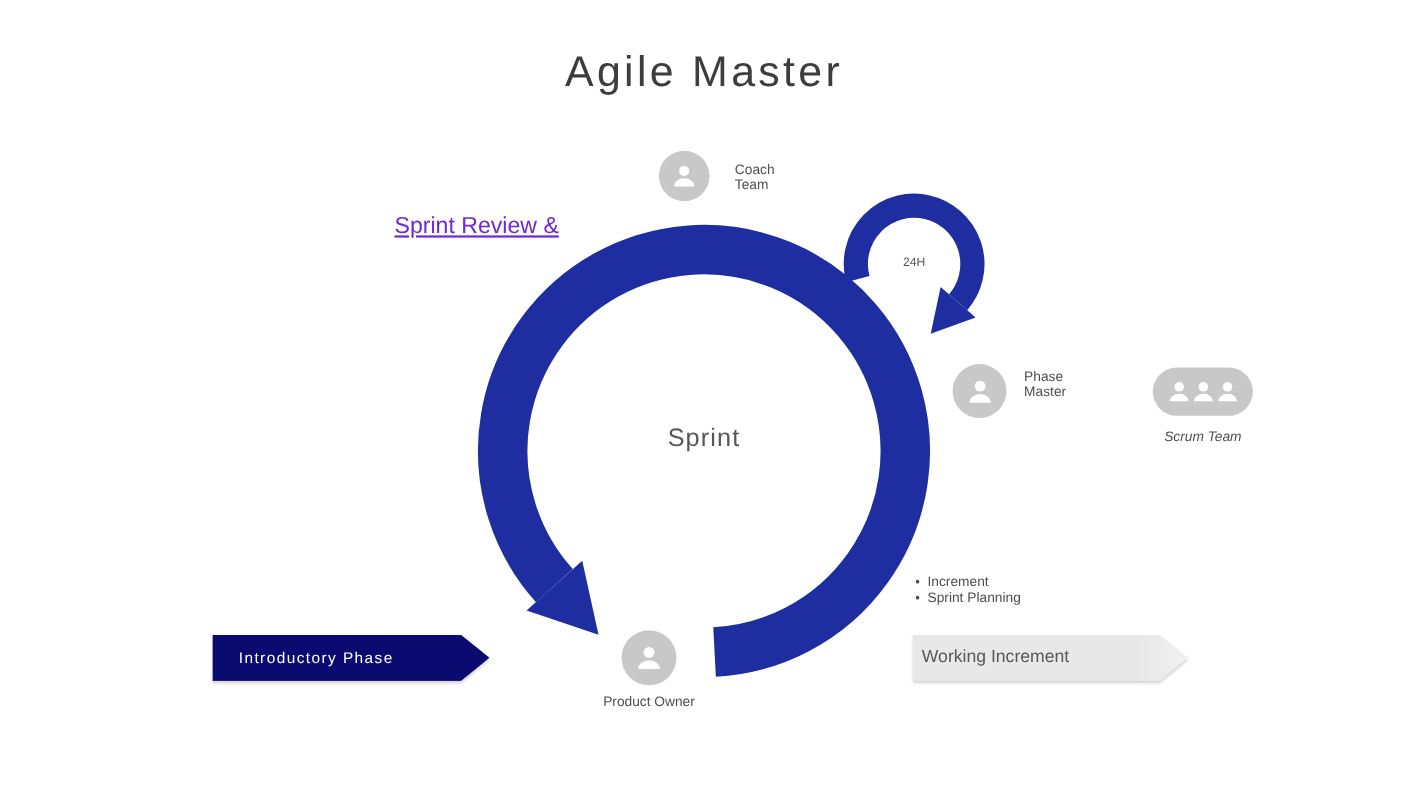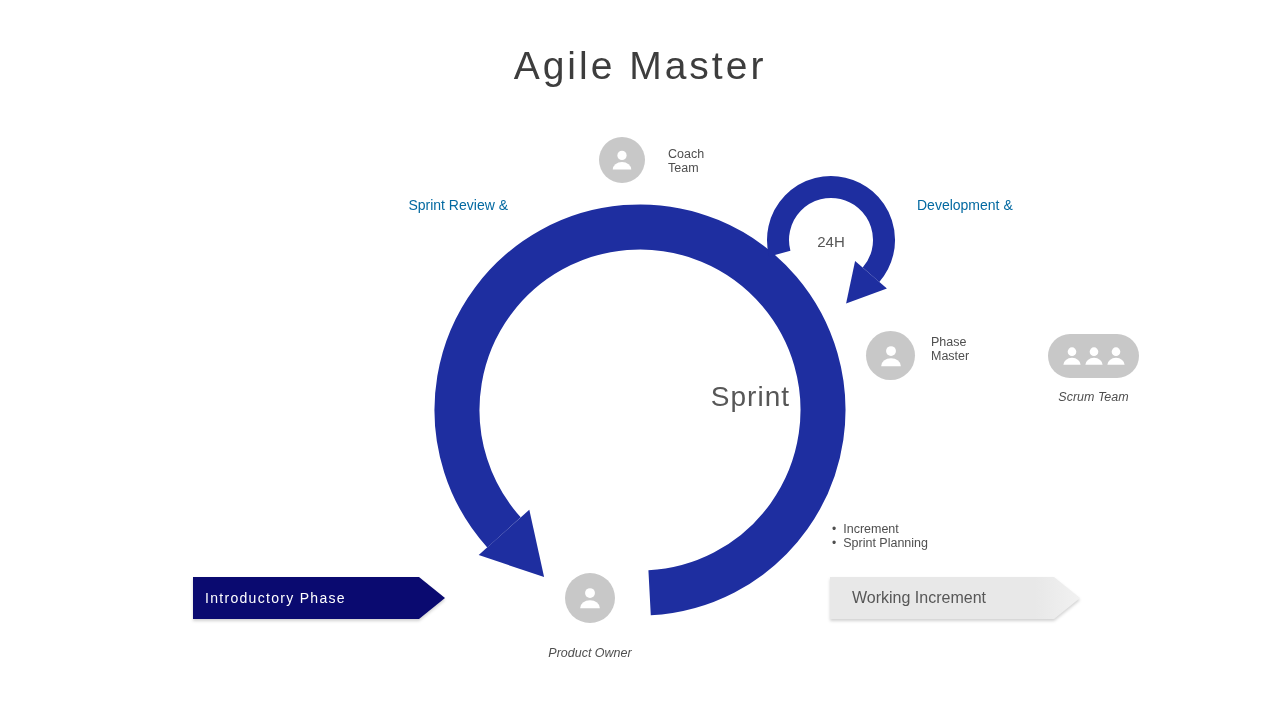--- a/index.html
+++ b/index.html
@@ -20,39 +20,40 @@
     letter-spacing: 3px;
     color: var(--text-dark, #3D3D3D);
   }
 
   .arrow-svg { left: 0; top: 0; }
   .arrow-stroke { stroke: var(--arrow-blue, #1E2EA0); fill: none; }
   .arrow-fill { fill: var(--arrow-blue, #1E2EA0); }
 
   .center-label {
     left: 490px; top: 381px; width: 300px;
-    text-align: right;
-    font-size: 28px;
+    text-align: center;
+    font-size: 23px;
     line-height: 32px;
     letter-spacing: 1px;
     color: var(--text-gray, #575757);
   }
 
   .phase-label {
-    font-size: 14px;
+    font-size: 21px;
     line-height: 19.5px;
-    color: #0369a1;
+    color: #6d28d9;
+    text-decoration: underline;
   }
   .review-label { left: 308px; top: 196px; width: 200px; text-align: right; }
   .development-label { left: 917px; top: 196px; width: 220px; text-align: left; }
 
   .daily-label {
     left: 796px; top: 233px; width: 70px;
     text-align: center;
-    font-size: 15px;
+    font-size: 11px;
     color: var(--text-gray, #575757);
   }
 
   .small-label {
     font-size: 12.5px;
     line-height: 14px;
     color: #4F4F4F;
   }
 
   .person-circle {
@@ -82,30 +83,30 @@
     clip-path: polygon(0 0, calc(100% - 26px) 0, 100% 50%, calc(100% - 26px) 100%, 0 100%);
     white-space: nowrap;
   }
   .banner-intro-wrap { left: 193px; top: 577px; }
   .banner-intro {
     width: 252px;
     background: var(--navy-banner, #0A0A70);
     color: #ffffff;
     font-size: 14px;
     letter-spacing: 1.3px;
-    padding-left: 12px;
+    padding-left: 24px;
     box-sizing: border-box;
   }
   .banner-working-wrap { left: 830px; top: 577px; }
   .banner-working {
     width: 250px;
     background: linear-gradient(90deg, var(--gray-banner, #E8E8E8) 0%, var(--gray-banner, #E8E8E8) 82%, #F1F1F1 100%);
     color: var(--text-gray, #595959);
     font-size: 16px;
-    padding-left: 22px;
+    padding-left: 8px;
     box-sizing: border-box;
   }
 </style>
 </head>
 <body>
 
 <div class="slide">
 
   <div class="abs page-title">Agile Master</div>
 
@@ -125,21 +126,20 @@
   <div class="abs center-label">
     <div>Sprint</div>
   </div>
 
   <div class="abs daily-label">24H</div>
 
   <div class="abs phase-label review-label">
     <div>Sprint Review &amp;</div>
   </div>
   <div class="abs phase-label development-label">
-    <div>Development &amp;</div>
   </div>
 
   <div class="abs small-label bullet-list">
     <div class="bullet-row">
       <span class="bullet-dot">•</span>
       <span>Increment</span>
     </div>
     <div class="bullet-row">
       <span class="bullet-dot">•</span>
       <span>Sprint Planning</span>
@@ -183,21 +183,21 @@
     </svg>
   </div>
   <div class="abs small-label" style="left:1043px; top:390px; width:101px; text-align:center;font-style:italic;">Scrum Team</div>
 
   <div class="abs person-circle" style="left:565px; top:573px; width:50px; height:50px;">
     <svg width="32" height="32" viewBox="0 0 24 24">
       <circle cx="12" cy="8.3" r="3.7" fill="#ffffff"></circle>
       <path d="M4.6 19.6 a7.4 6 0 0 1 14.8 0 z" fill="#ffffff"></path>
     </svg>
   </div>
-  <div class="abs small-label" style="left:527px; top:646px; width:126px; text-align:center;font-style:italic;">Product Owner</div>
+  <div class="abs small-label" style="left:527px; top:631px; width:126px; text-align:center;">Product Owner</div>
 
   <div class="abs banner-wrap banner-intro-wrap">
     <div class="banner banner-intro">Introductory Phase</div>
   </div>
   <div class="abs banner-wrap banner-working-wrap">
     <div class="banner banner-working">Working Increment</div>
   </div>
 
 </div>
 

